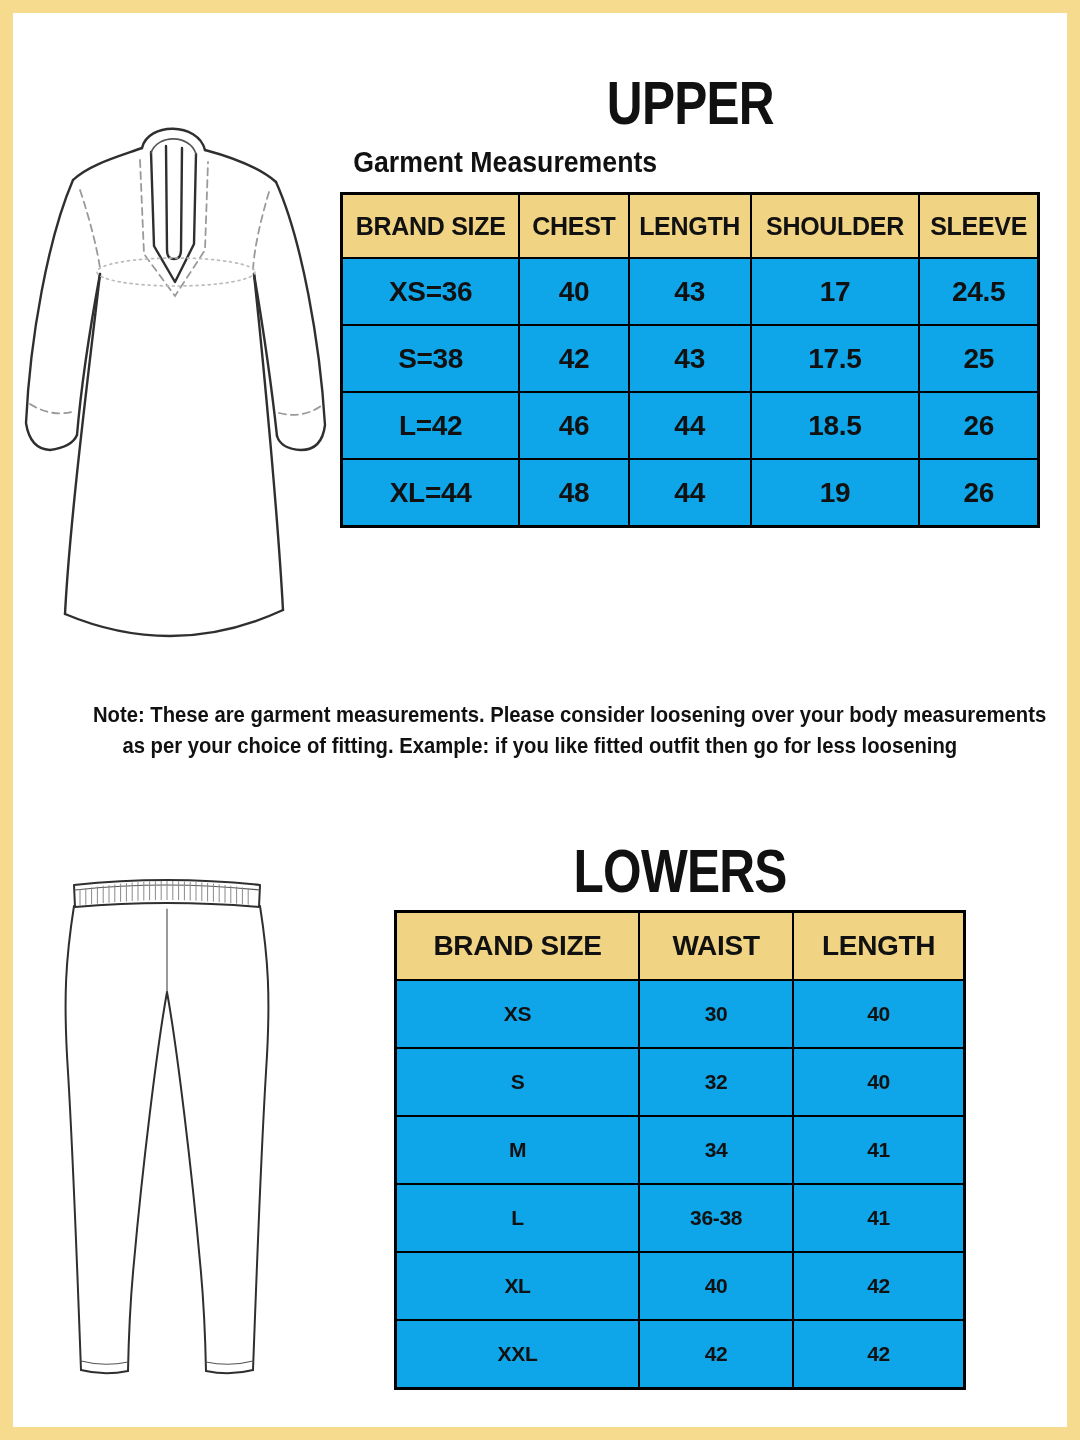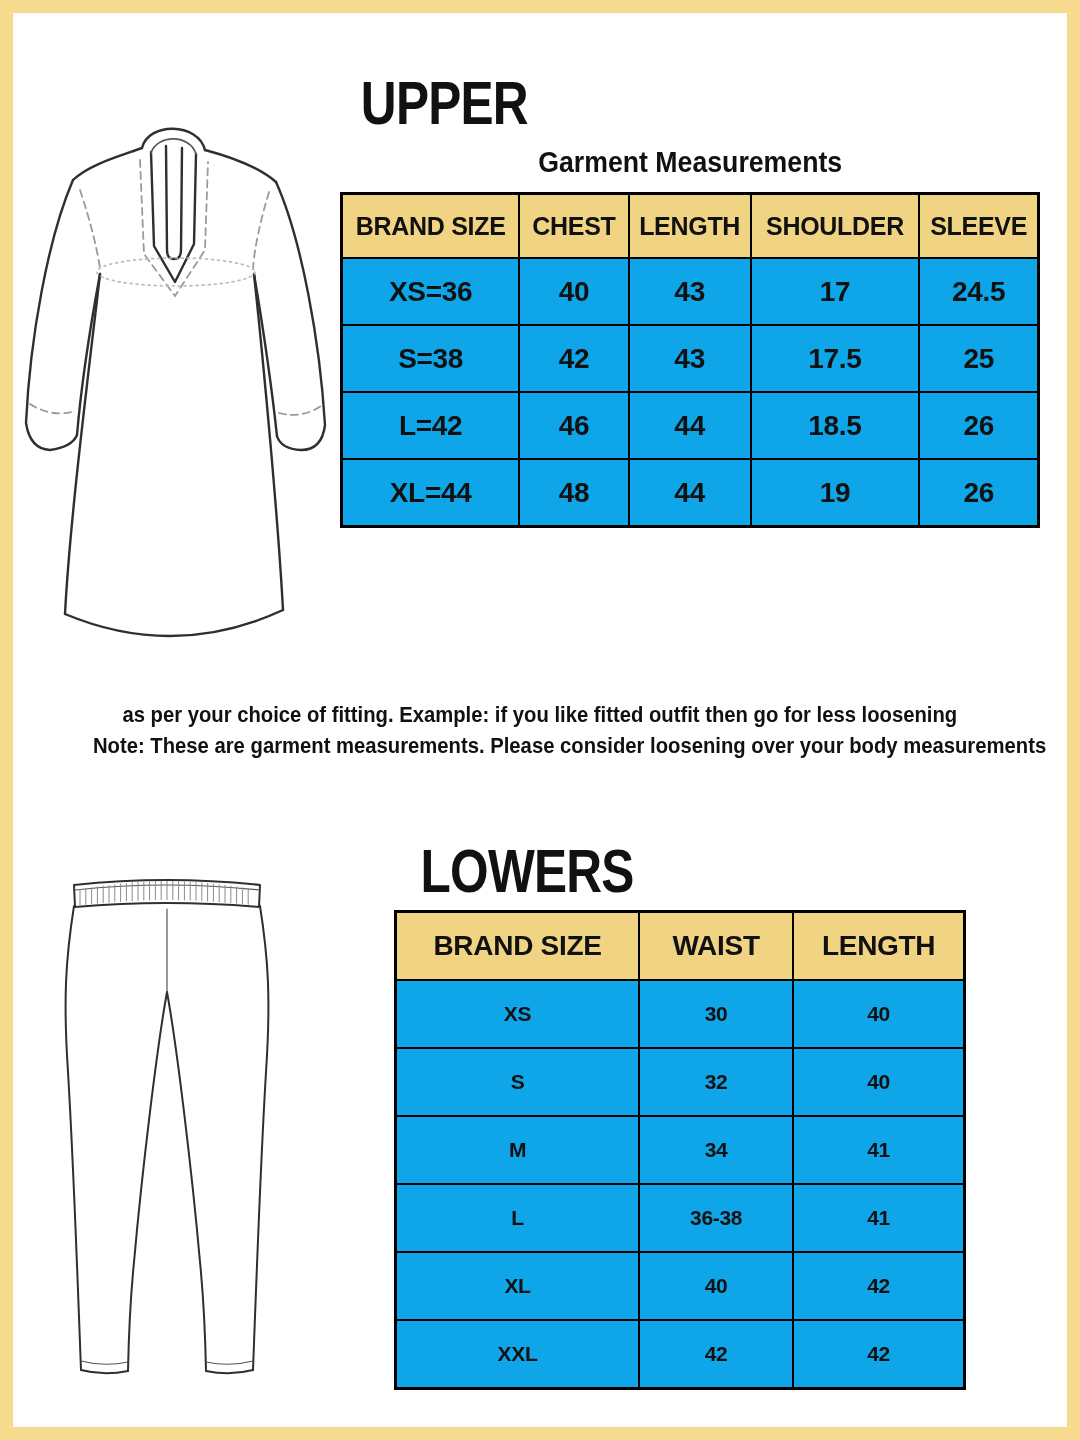--- a/index.html
+++ b/index.html
@@ -4,23 +4,23 @@
 <style>
   html,body{margin:0;padding:0;}
   body{
     width:1080px;height:1440px;position:relative;background:#ffffff;
     font-family:"Liberation Sans",sans-serif;font-weight:bold;color:#111;
     overflow:hidden;
   }
   .frame{position:absolute;inset:0;border:13px solid #f6da8e;pointer-events:none;}
   .abs{position:absolute;}
 
-  .big-title{font-size:62px;letter-spacing:-1px;text-align:left;line-height:1;}
+  .big-title{font-size:62px;letter-spacing:-1px;text-align:center;line-height:1;}
   .big-title span{display:inline-block;transform:scaleX(.8);transform-origin:50% 50%;white-space:nowrap;}
-  .subtitle{font-size:29px;text-align:center;line-height:1;text-decoration:underline;}
+  .subtitle{font-size:29px;text-align:left;line-height:1;text-decoration:underline;}
   .subtitle span{display:inline-block;transform:scaleX(.92);transform-origin:50% 50%;white-space:nowrap;}
 
   table{border-collapse:collapse;table-layout:fixed;width:100%;}
   table,th,td{border:2.5px solid #000;}
   table{border-width:3px;}
   th{background:#f1d384;font-size:25px;height:62px;text-align:center;vertical-align:middle;letter-spacing:-.3px;padding:0;}
   td{background:#0ea5e9;font-size:28px;height:65px;text-align:center;vertical-align:middle;letter-spacing:-.3px;padding:0;}
   .lowers-table th{font-size:28px;height:66px;}
   .lowers-table td{font-size:21px;height:66px;}
 
@@ -119,22 +119,22 @@
         <td>48</td>
         <td>44</td>
         <td>19</td>
         <td>26</td>
       </tr>
     </tbody>
   </table>
 </div>
 
 <div class="abs note" style="left:40px;top:699px;width:1000px;">
+  <div><span>Note: These are garment measurements. Please consider loosening over your body measurements</span></div>
   <div><span>as per your choice of fitting. Example: if you like fitted outfit then go for less loosening</span></div>
-  <div><span>Note: These are garment measurements. Please consider loosening over your body measurements</span></div>
 </div>
 
 <div class="abs" style="left:30px;top:862px;width:330px;height:540px;">
   <svg width="330" height="540" viewBox="0 0 330 540">
     <g class="outline" style="stroke-width:2;">
       <path d="M44,23 Q137,13 230,23 L229,45 Q137,37 45,45 Z"></path>
       <path d="M44,44 C36,95 33,135 38,210 C44,310 48,430 51,508"></path>
       <path d="M51,508 Q74,514 98,509"></path>
       <path d="M98,509 C99,460 101,430 104,400 C112,310 127,185 137,130"></path>
       <path d="M137,130 C147,185 162,310 170,400 C173,430 175,460 176,509"></path>

